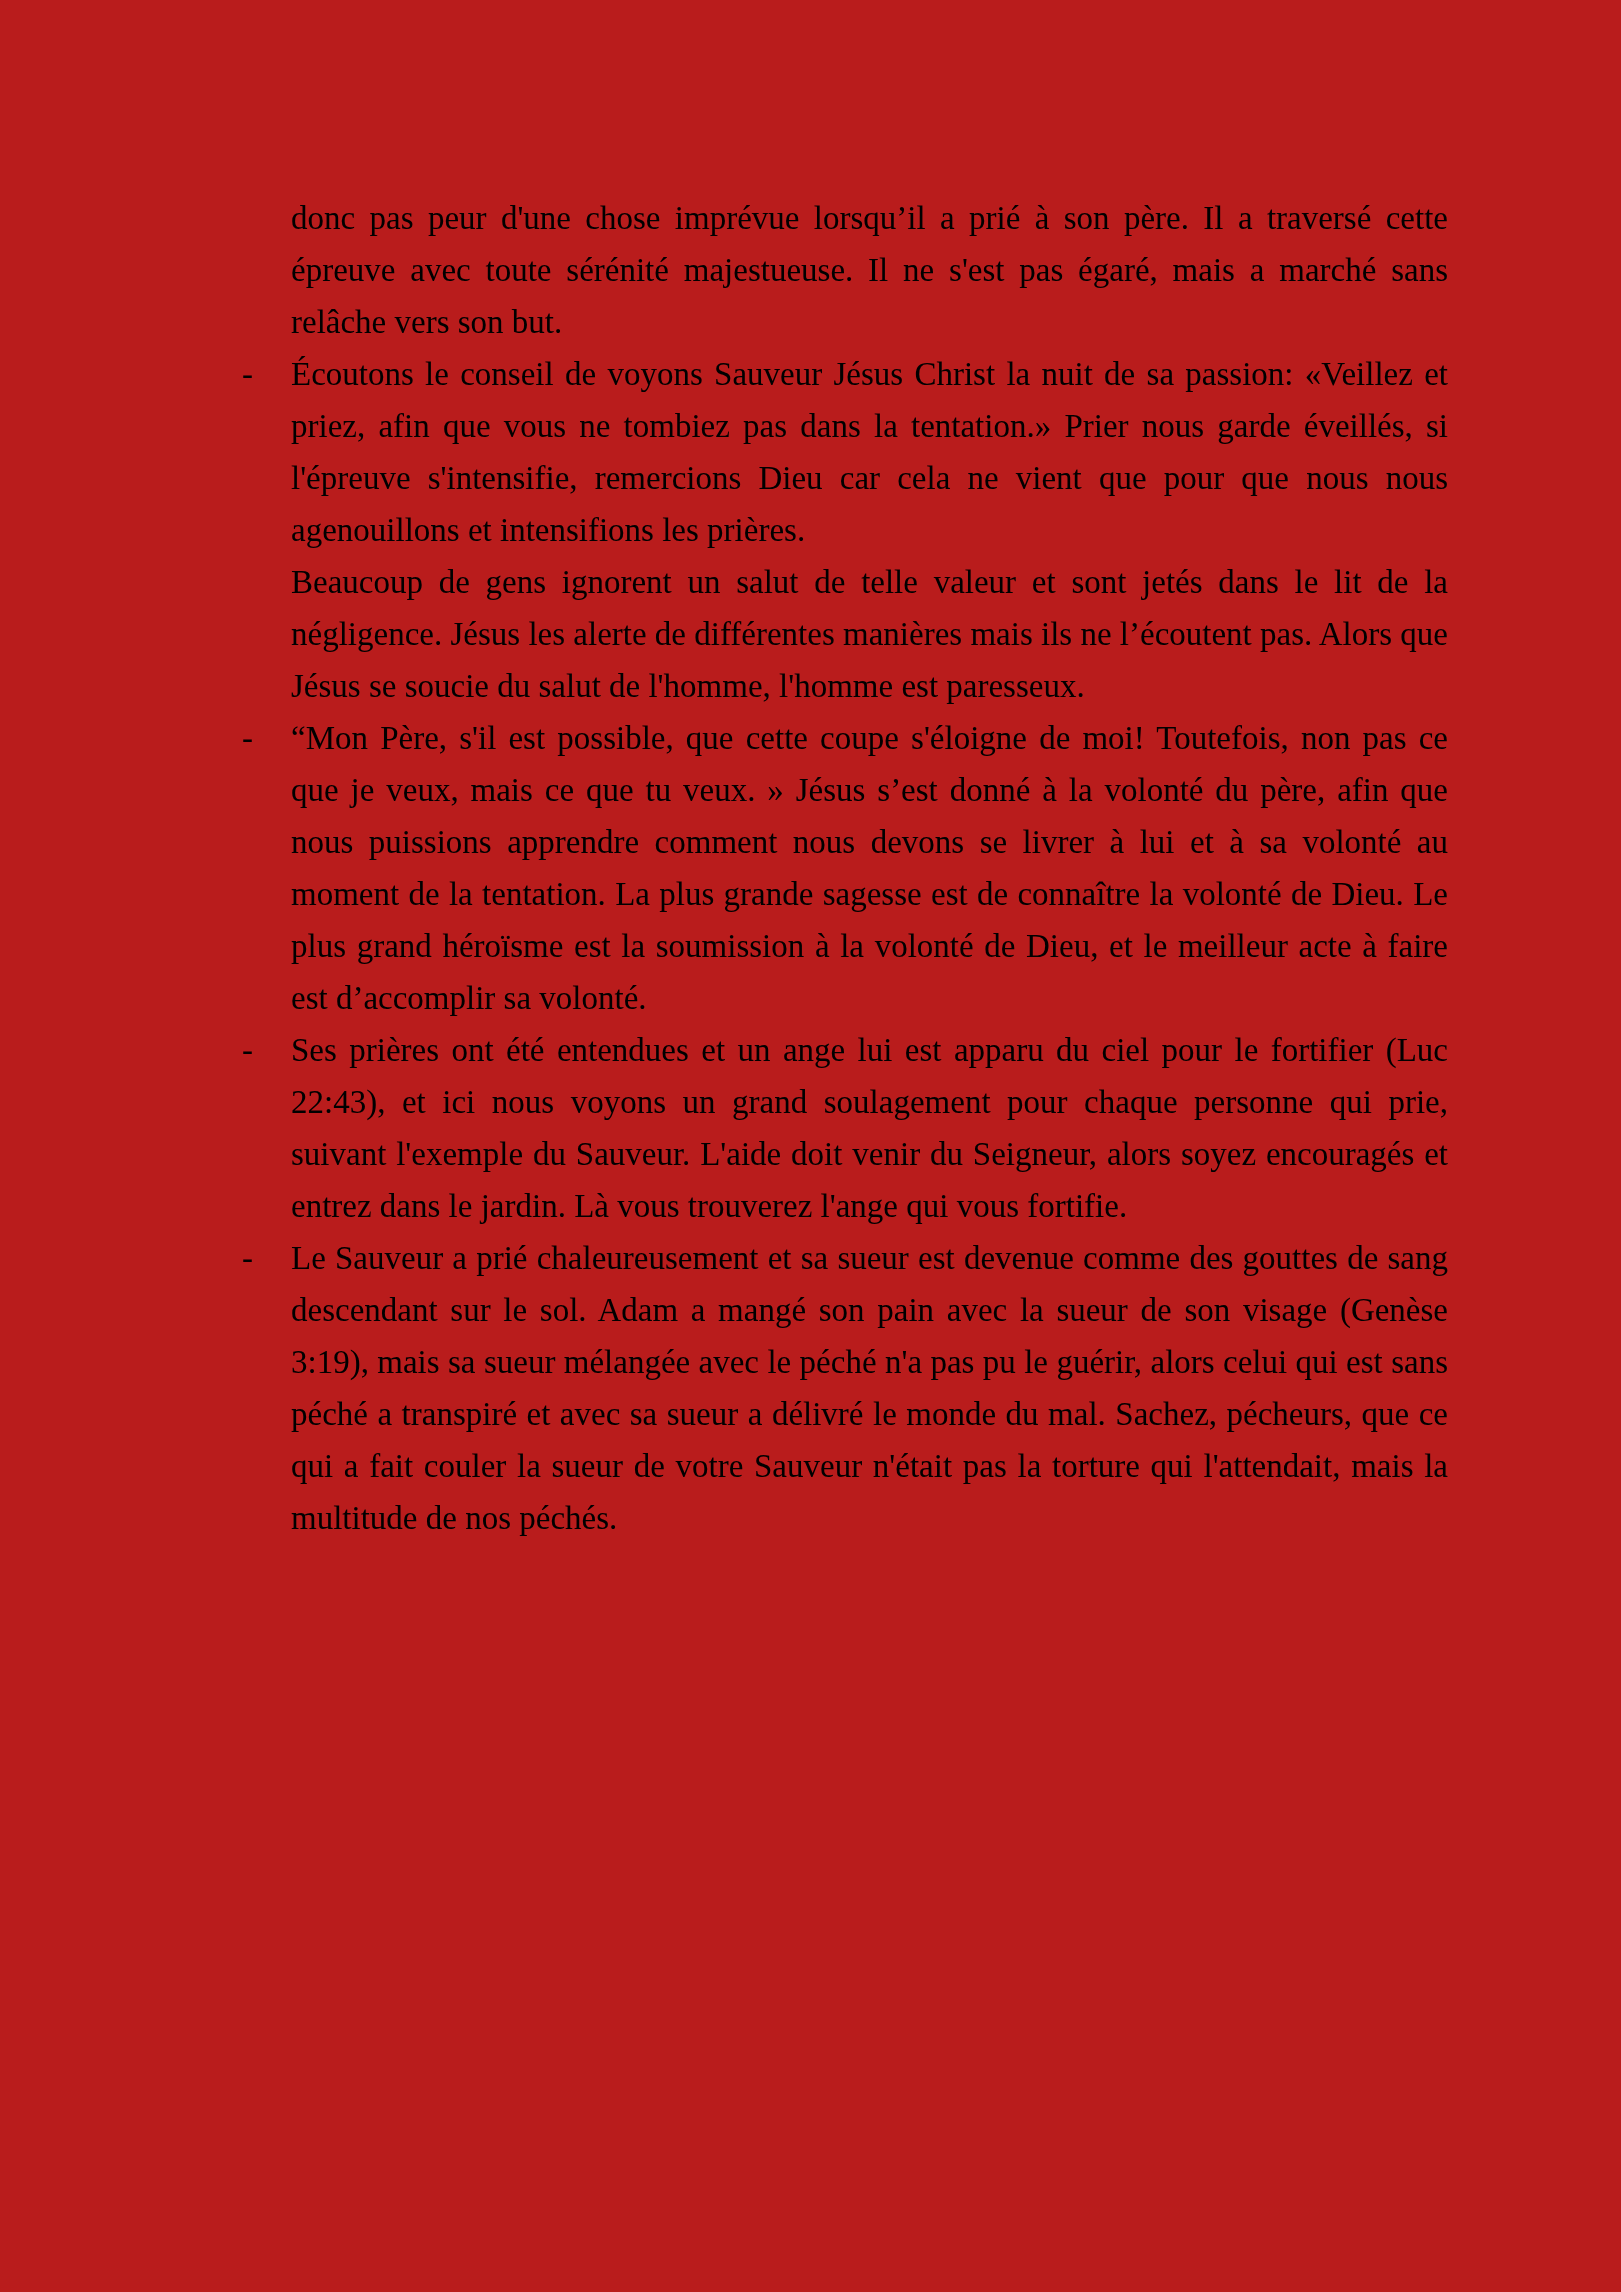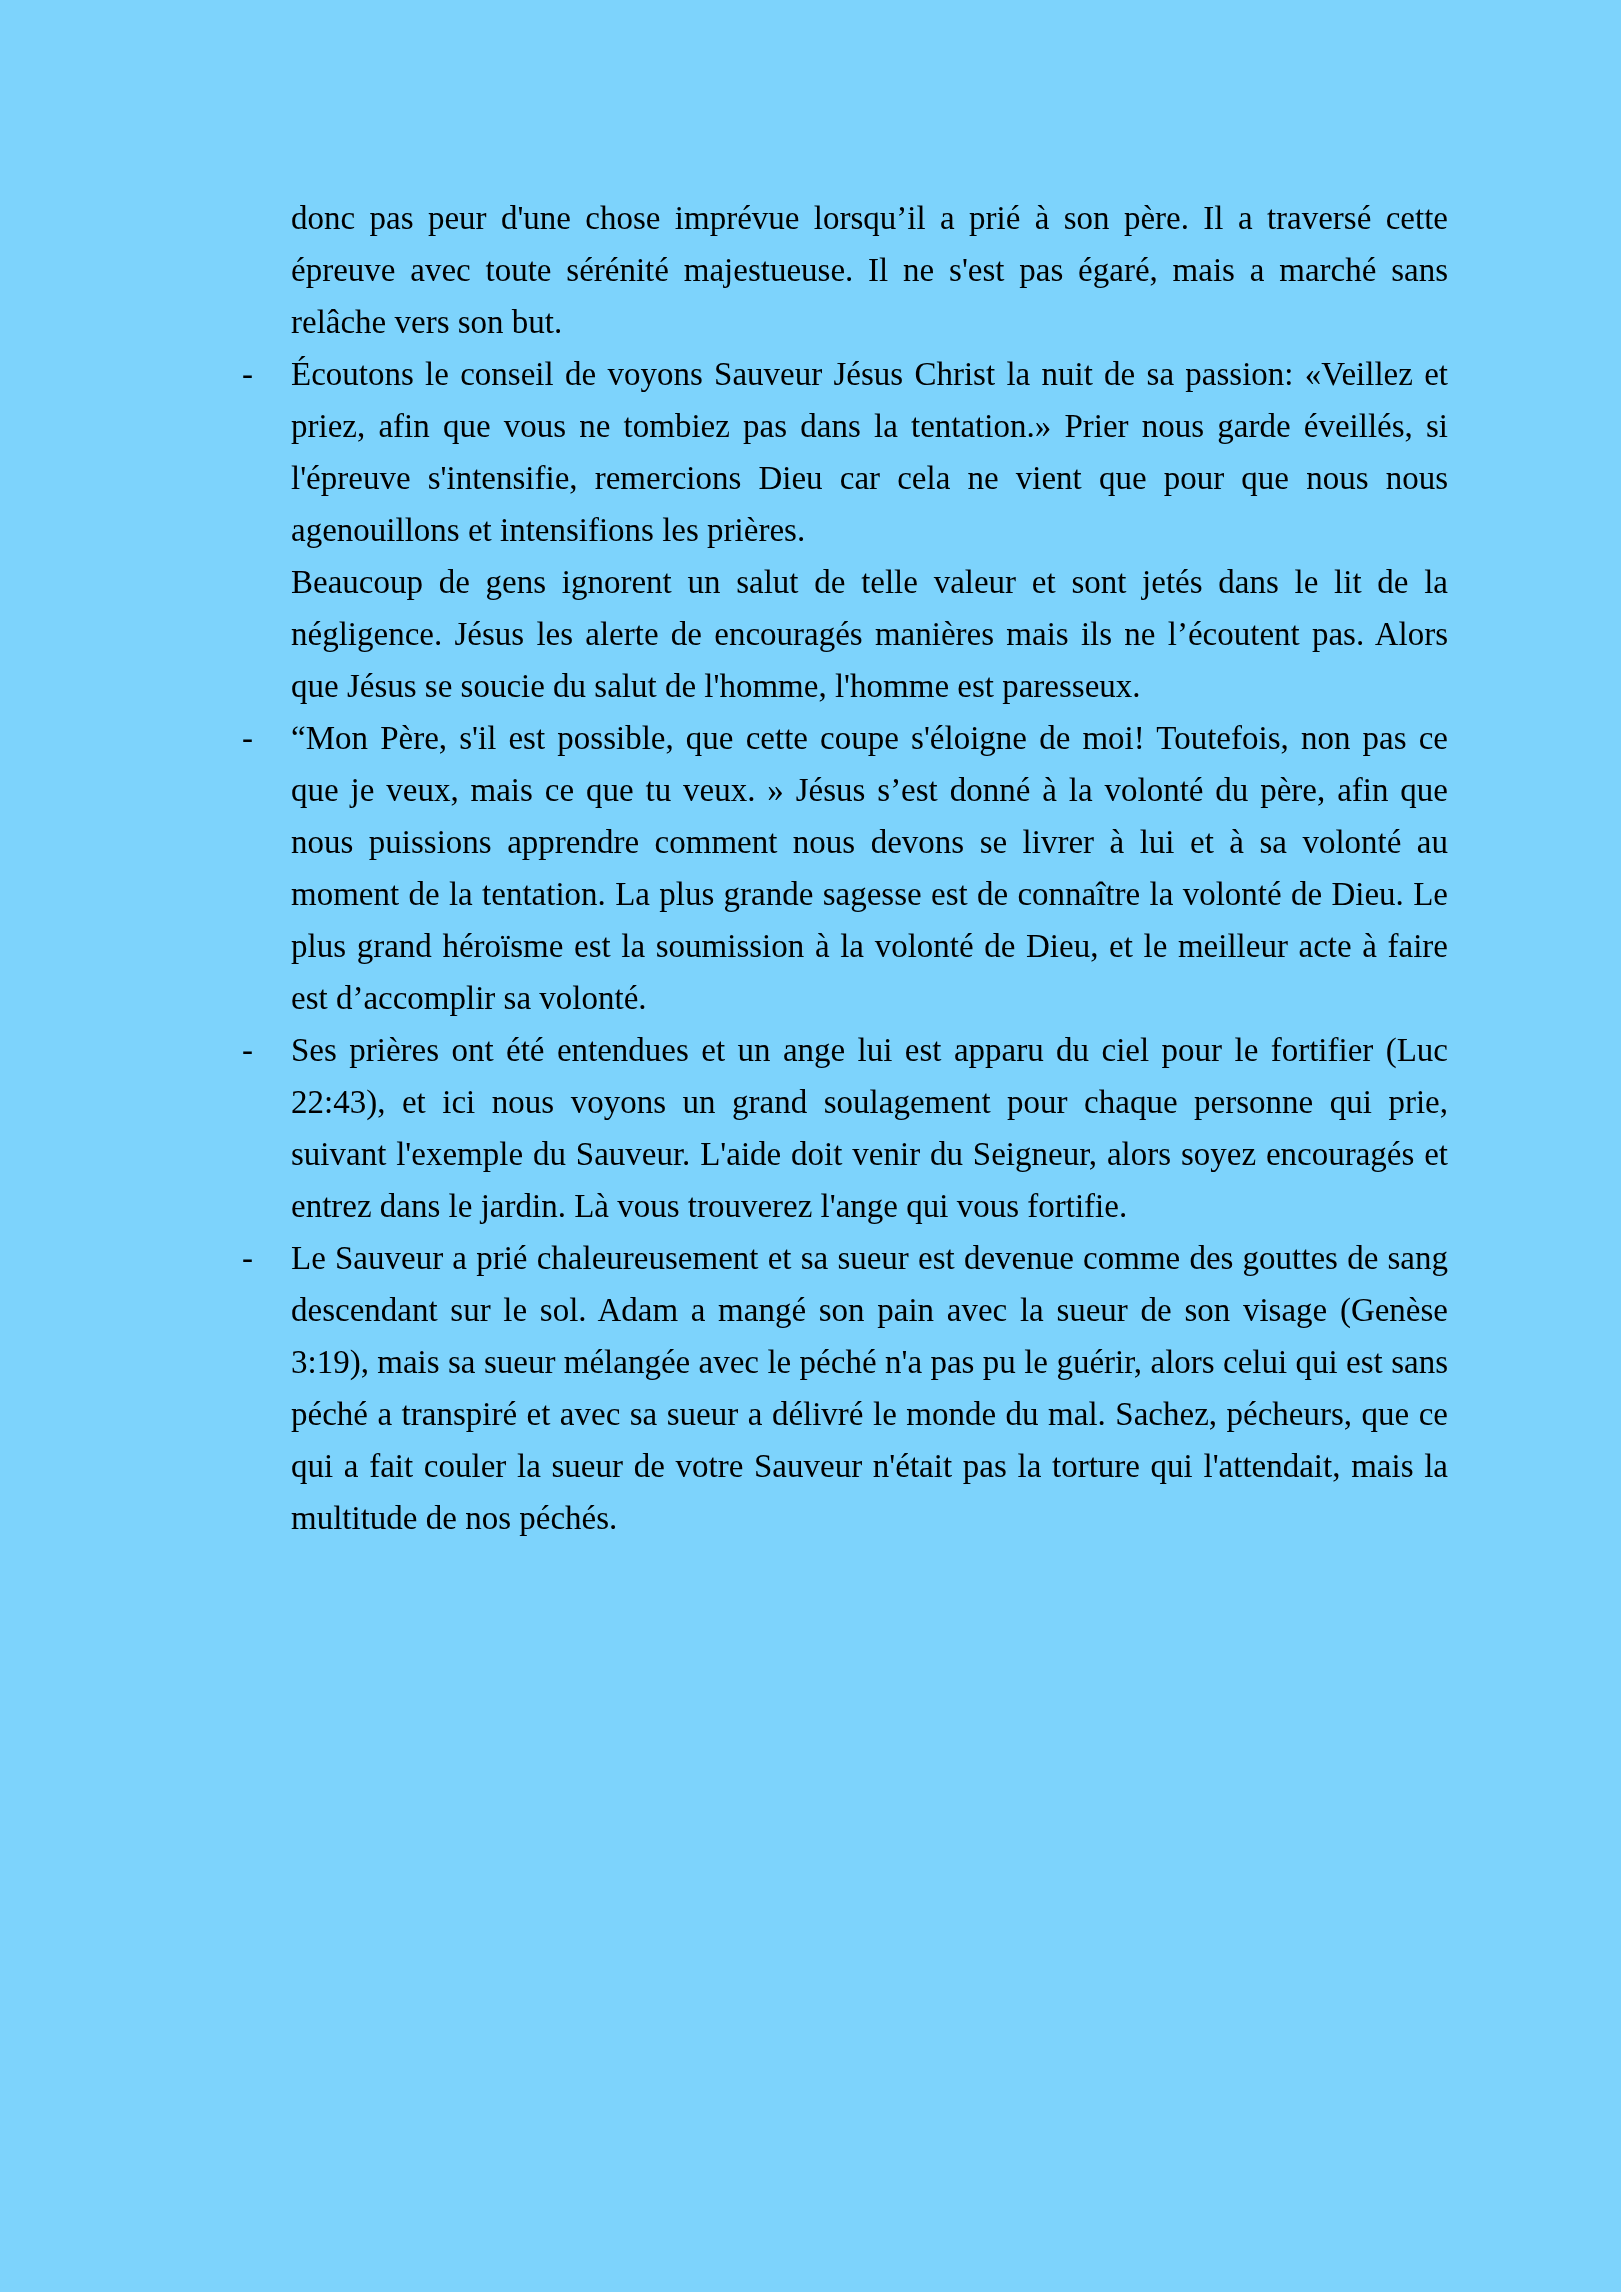--- a/index.html
+++ b/index.html
@@ -14,21 +14,21 @@
       overflow: hidden;
       font-family: "Liberation Serif", serif;
       color: #000000;
     }
     .page {
       position: absolute;
       left: 0;
       top: 0;
       width: 1621px;
       height: 2293px;
-      background: #7dd3fc;
+      background: #b91c1c;
     }
     .content {
       position: absolute;
       left: 291px;
       top: 192px;
       width: 1157px;
       font-size: 33px;
       line-height: 52px;
     }
     .para {
@@ -50,21 +50,21 @@
 <body>
 
 <div class="page">
   <div class="content">
 
     <p class="para">donc pas peur d'une chose imprévue lorsqu’il a prié à son père. Il a traversé cette épreuve avec toute sérénité majestueuse. Il ne s'est pas égaré, mais a marché sans relâche vers son but.</p>
 
     <div class="para">
       <span class="bullet">-</span>
       <p class="para">Écoutons le conseil de voyons Sauveur Jésus Christ la nuit de sa passion: «Veillez et priez, afin que vous ne tombiez pas dans la tentation.» Prier nous garde éveillés, si l'épreuve s'intensifie, remercions Dieu car cela ne vient que pour que nous nous agenouillons et intensifions les prières.</p>
-      <p class="para">Beaucoup de gens ignorent un salut de telle valeur et sont jetés dans le lit de la négligence. Jésus les alerte de encouragés manières mais ils ne l’écoutent pas. Alors que Jésus se soucie du salut de l'homme, l'homme est paresseux.</p>
+      <p class="para">Beaucoup de gens ignorent un salut de telle valeur et sont jetés dans le lit de la négligence. Jésus les alerte de différentes manières mais ils ne l’écoutent pas. Alors que Jésus se soucie du salut de l'homme, l'homme est paresseux.</p>
     </div>
 
     <div class="para">
       <span class="bullet">-</span>
       <p class="para">“Mon Père, s'il est possible, que cette coupe s'éloigne de moi! Toutefois, non pas ce que je veux, mais ce que tu veux. » Jésus s’est donné à la volonté du père, afin que nous puissions apprendre comment nous devons se livrer à lui et à sa volonté au moment de la tentation. La plus grande sagesse est de connaître la volonté de Dieu. Le plus grand héroïsme est la soumission à la volonté de Dieu, et le meilleur acte à faire est d’accomplir sa volonté.</p>
     </div>
 
     <div class="para">
       <span class="bullet">-</span>
       <p class="para">Ses prières ont été entendues et un ange lui est apparu du ciel pour le fortifier (Luc 22:43), et ici nous voyons un grand soulagement pour chaque personne qui prie, suivant l'exemple du Sauveur. L'aide doit venir du Seigneur, alors soyez encouragés et entrez dans le jardin. Là vous trouverez l'ange qui vous fortifie.</p>

